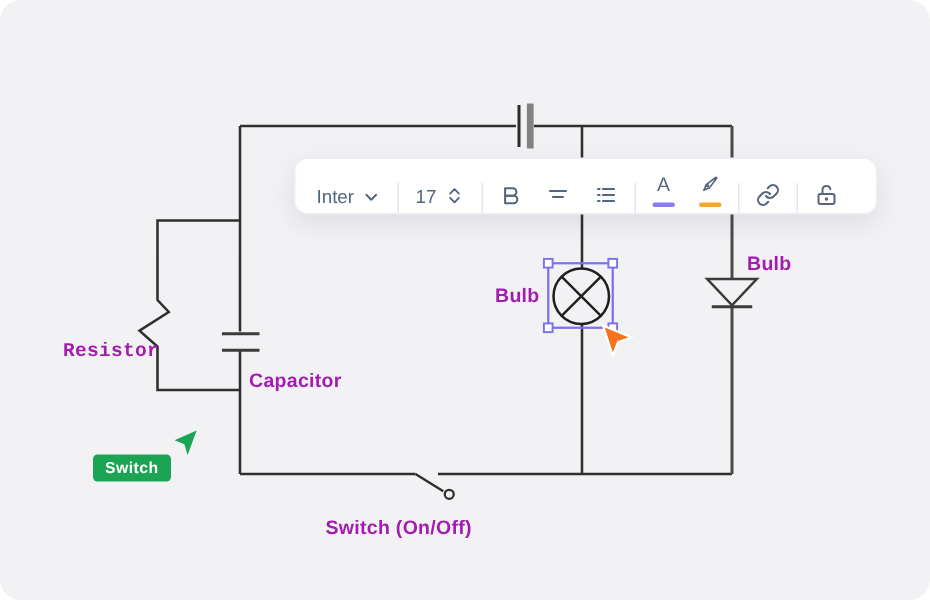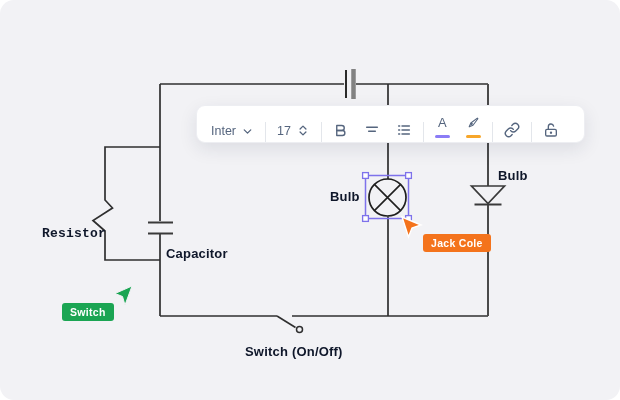--- a/index.html
+++ b/index.html
@@ -1,20 +1,20 @@
 <!DOCTYPE html>
 <html><head>
 <meta charset="utf-8">
 <style>
   html,body{margin:0;padding:0;background:#ffffff;width:620px;height:400px;overflow:hidden;
     font-family:"Liberation Sans","DejaVu Sans",sans-serif;}
   .stage{position:relative;width:620px;height:400px;background:#ffffff;}
   .canvas{position:absolute;inset:0;background:#F2F2F5;border-radius:14px;overflow:hidden;}
   .circuit-svg{position:absolute;left:0;top:0;z-index:1;}
-  .lbl{position:absolute;z-index:2;color:#0f172a;font-size:13px;font-weight:600;letter-spacing:.2px;white-space:nowrap;}
+  .lbl{position:absolute;z-index:2;color:#a21caf;font-size:13px;font-weight:600;letter-spacing:.2px;white-space:nowrap;}
   
   .toolbar{position:absolute;left:196px;top:105px;width:389px;height:38px;z-index:3;
     background:#ffffff;border:1px solid #EDEEF2;border-radius:9px;
     box-shadow:0 6px 18px rgba(30,35,70,.10);
     display:flex;align-items:flex-end;box-sizing:border-box;padding:0 12px;color:#55657E;}
   .tb-item{display:flex;align-items:center;justify-content:center;gap:5px;cursor:pointer;
     padding:4px 2px;border-radius:5px;flex:0 0 auto;}
   .tb-sep{width:1px;height:20px;background:#E3E6EB;margin:0 9px;flex:0 0 auto;}
   .tb-text{font-size:12.5px;color:#55657E;}
   .tb-icon{display:block;}
@@ -80,21 +80,21 @@
         <rect x="405.6" y="172.6" width="5.8" height="5.8" fill="#fff" stroke="#7E72EB" stroke-width="1.3"></rect>
         <rect x="362.6" y="215.6" width="5.8" height="5.8" fill="#fff" stroke="#7E72EB" stroke-width="1.3"></rect>
         <rect x="405.6" y="215.6" width="5.8" height="5.8" fill="#fff" stroke="#7E72EB" stroke-width="1.3"></rect>
       </g>
     </svg>
 
     <div class="lbl" style="left:42px;top:226px;font-family:Liberation Mono, monospace;">Resistor</div>
     <div class="lbl" style="left:166px;top:202px;margin-top:44px;">Capacitor</div>
     <div class="lbl" style="left:330px;top:189px;">Bulb</div>
     <div class="lbl" style="left:498px;top:168px;">Bulb</div>
-    <div class="lbl" style="left:245px;top:344px;text-align:right;">Switch (On/Off)</div>
+    <div class="lbl" style="left:217px;top:344px;text-align:right;">Switch (On/Off)</div>
 
     <div class="toolbar">
       <div class="tb-item">
         <span class="tb-text">Inter</span>
         <svg class="tb-icon" width="13" height="13" viewBox="0 0 24 24" fill="none" stroke="currentColor" stroke-width="2.4" stroke-linecap="round" stroke-linejoin="round">
             <path d="M6 9l6 6 6-6"></path>
           </svg>
       </div>
       <div class="tb-sep"></div>
       <div class="tb-item">
@@ -157,16 +157,15 @@
           <polygon points="21,2 4,9.5 11.5,12.5 14,21" fill="#1BA553" stroke="#F2F2F5" stroke-width="1"></polygon>
         </svg>
     </div>
     <div class="badge badge-peyton">Switch</div>
 
     <div class="cursor cursor-jack">
       <svg width="26" height="26" viewBox="0 0 26 26">
           <polygon points="3,2 22,10 13,13 9.5,22" fill="#F4731C" stroke="#ffffff" stroke-width="1.4"></polygon>
         </svg>
     </div>
-    <div class="badge badge-jack">Jack Cole</div>
 
   </div>
 </div>
 
 </body></html>

